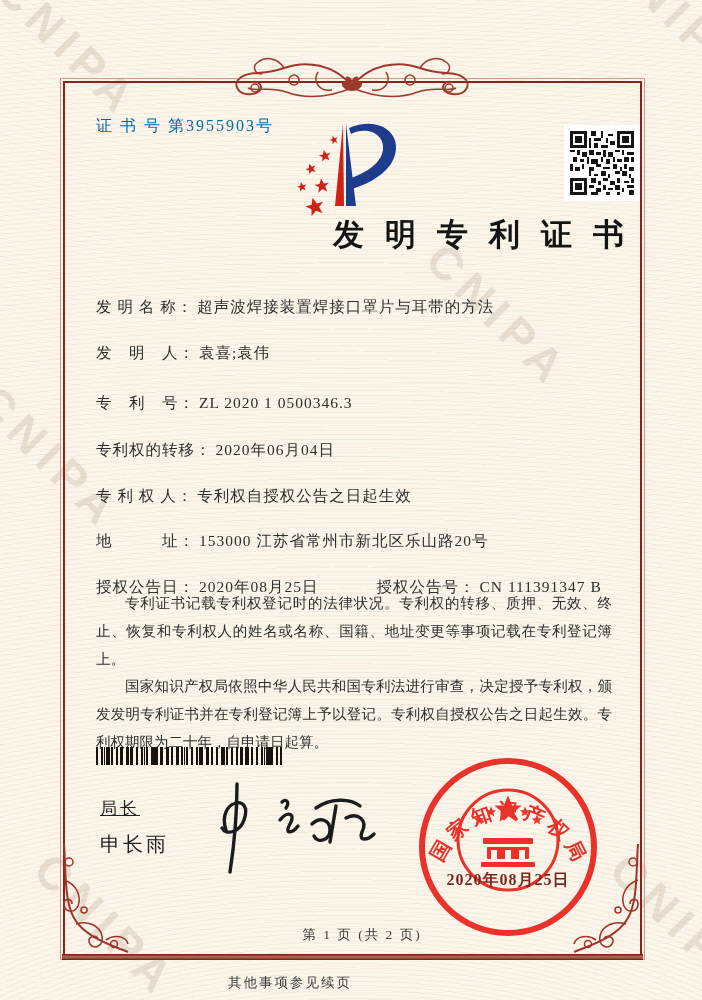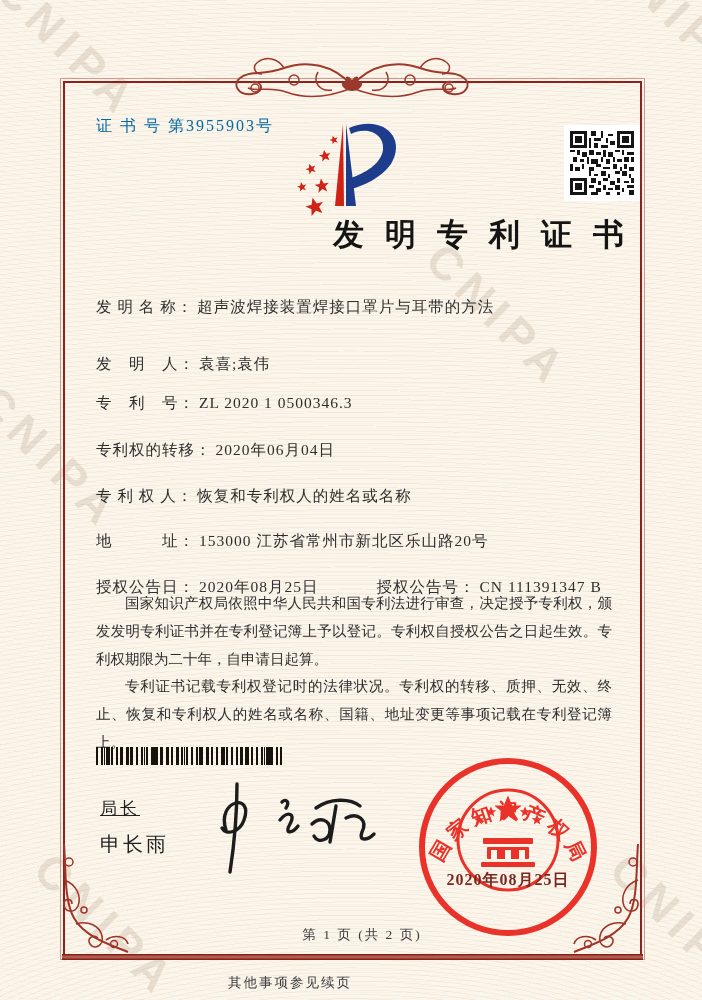--- a/index.html
+++ b/index.html
@@ -231,42 +231,42 @@
         <rect x="16" y="27" width="2" height="1"></rect>
         <rect x="21" y="27" width="1" height="1"></rect>
     </g>
   </svg>
 
   <div class="title">发明专利证书</div>
 
   <div class="frow" style="top:297px;">
     <span class="lbl">发 明 名 称：</span><span class="val">超声波焊接装置焊接口罩片与耳带的方法</span>
   </div>
-  <div class="frow" style="top:354px;">
+  <div class="frow" style="top:343px;">
     <span class="lbl">发　明　人：</span><span class="val">袁喜;袁伟</span>
   </div>
   <div class="frow" style="top:393px;">
     <span class="lbl">专　利　号：</span><span class="val">ZL 2020 1 0500346.3</span>
   </div>
   <div class="frow" style="top:440px;">
     <span class="lbl">专利权的转移：</span><span class="val">2020年06月04日</span>
   </div>
   <div class="frow" style="top:486px;">
-    <span class="lbl">专 利 权 人：</span><span class="val">恢复和专利权人的姓名或名称</span>
+    <span class="lbl">专 利 权 人：</span><span class="val">专利权自授权公告之日起生效</span>
   </div>
   <div class="frow" style="top:531px;">
     <span class="lbl">地　　　址：</span><span class="val">153000 江苏省常州市新北区乐山路20号</span>
   </div>
   <div class="frow" style="top:577px;">
     <span class="lbl">授权公告日：</span><span class="val">2020年08月25日</span><span class="lbl2">授权公告号：</span><span class="val">CN 111391347 B</span>
   </div>
 
   <div class="body-text">
+    <p>专利证书记载专利权登记时的法律状况。专利权的转移、质押、无效、终止、恢复和专利权人的姓名或名称、国籍、地址变更等事项记载在专利登记簿上。</p>
     <p>国家知识产权局依照中华人民共和国专利法进行审查，决定授予专利权，颁发发明专利证书并在专利登记簿上予以登记。专利权自授权公告之日起生效。专利权期限为二十年，自申请日起算。</p>
-    <p>专利证书记载专利权登记时的法律状况。专利权的转移、质押、无效、终止、恢复和专利权人的姓名或名称、国籍、地址变更等事项记载在专利登记簿上。</p>
   </div>
 
   <div class="barcode"></div>
 
   <div class="sig-title">局长</div>
   <div class="sig-name">申长雨</div>
 
   <svg class="sig-hand" viewBox="0 0 200 100">
     <g stroke="#1c1c1c" stroke-width="3.4" fill="none" stroke-linecap="round">
       <path d="M30,52 C20,22 58,14 48,42 C44,54 30,58 26,50"></path>

